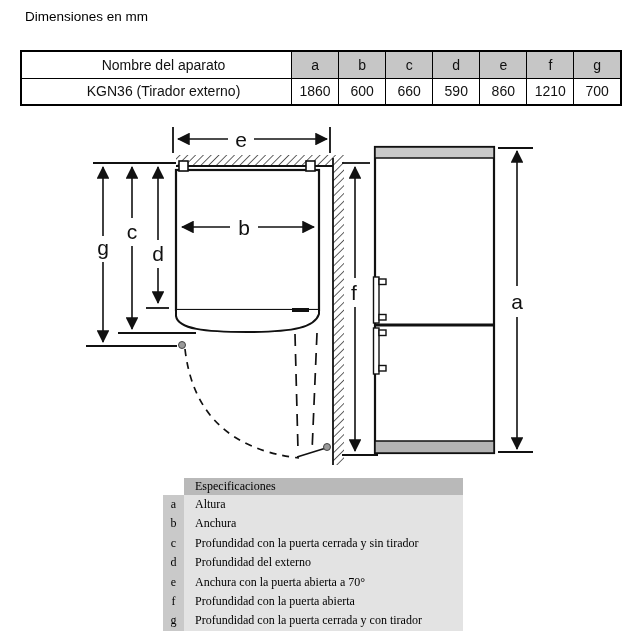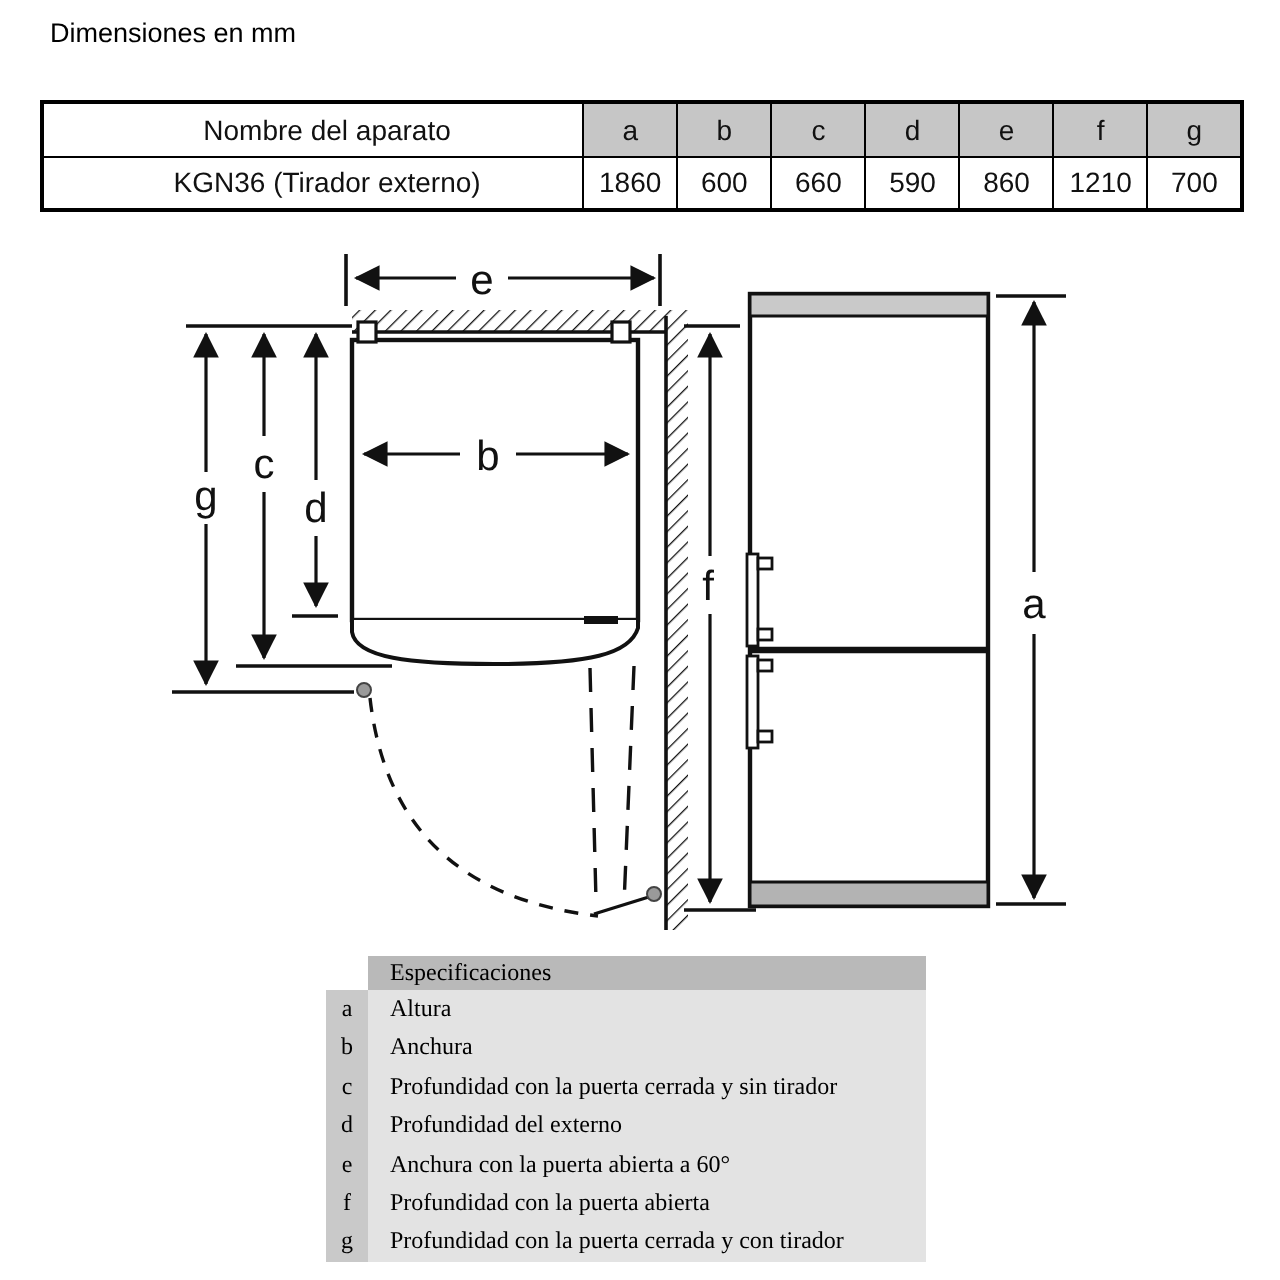--- a/index.html
+++ b/index.html
@@ -181,21 +181,21 @@
   <div class="lg-row">
     <div class="lg-key">c</div>
     <div class="lg-desc">Profundidad con la puerta cerrada y sin tirador</div>
   </div>
   <div class="lg-row">
     <div class="lg-key">d</div>
     <div class="lg-desc">Profundidad del externo</div>
   </div>
   <div class="lg-row">
     <div class="lg-key">e</div>
-    <div class="lg-desc">Anchura con la puerta abierta a 60°</div>
+    <div class="lg-desc">Anchura con la puerta abierta a 70°</div>
   </div>
   <div class="lg-row">
     <div class="lg-key">f</div>
     <div class="lg-desc">Profundidad con la puerta abierta</div>
   </div>
   <div class="lg-row">
     <div class="lg-key">g</div>
     <div class="lg-desc">Profundidad con la puerta cerrada y con tirador</div>
   </div>
 </div>

